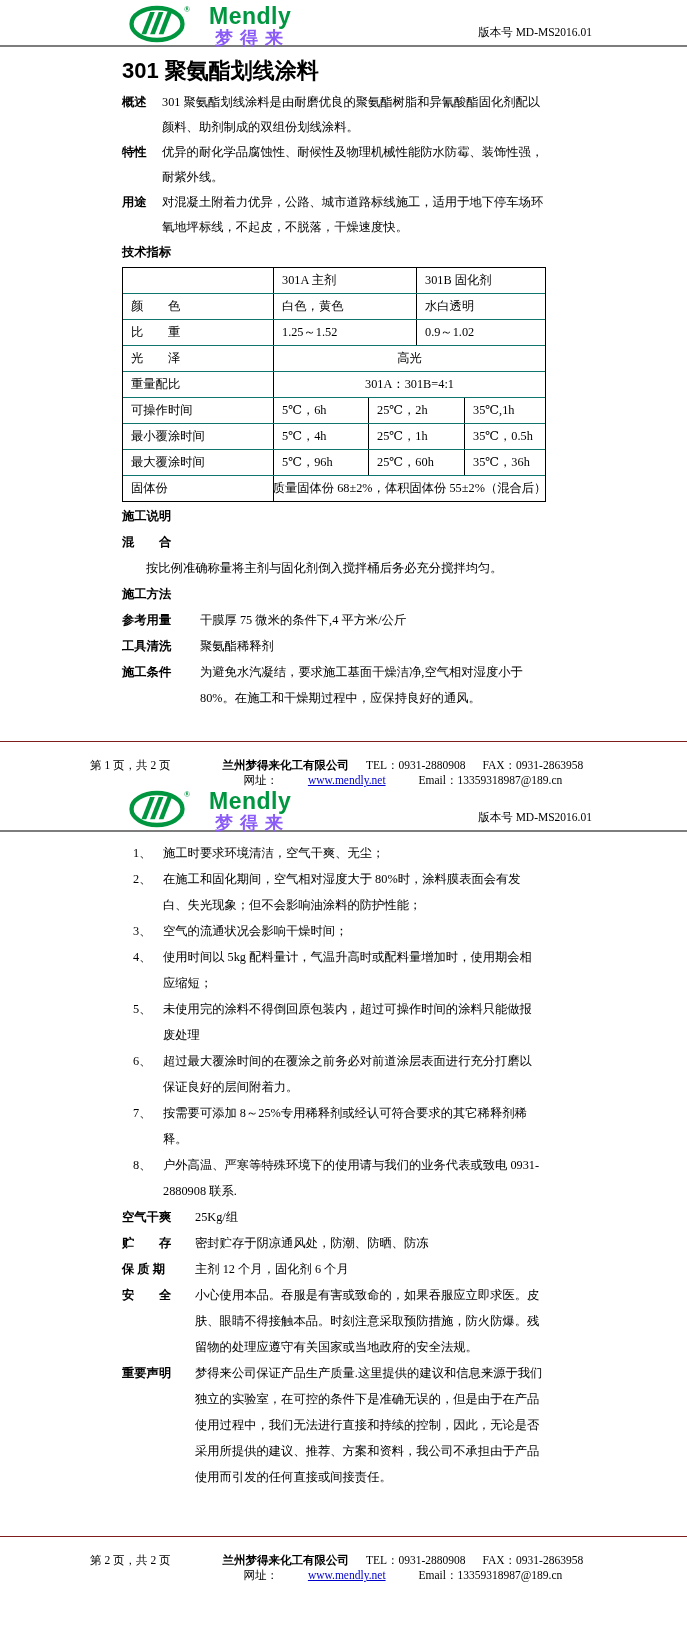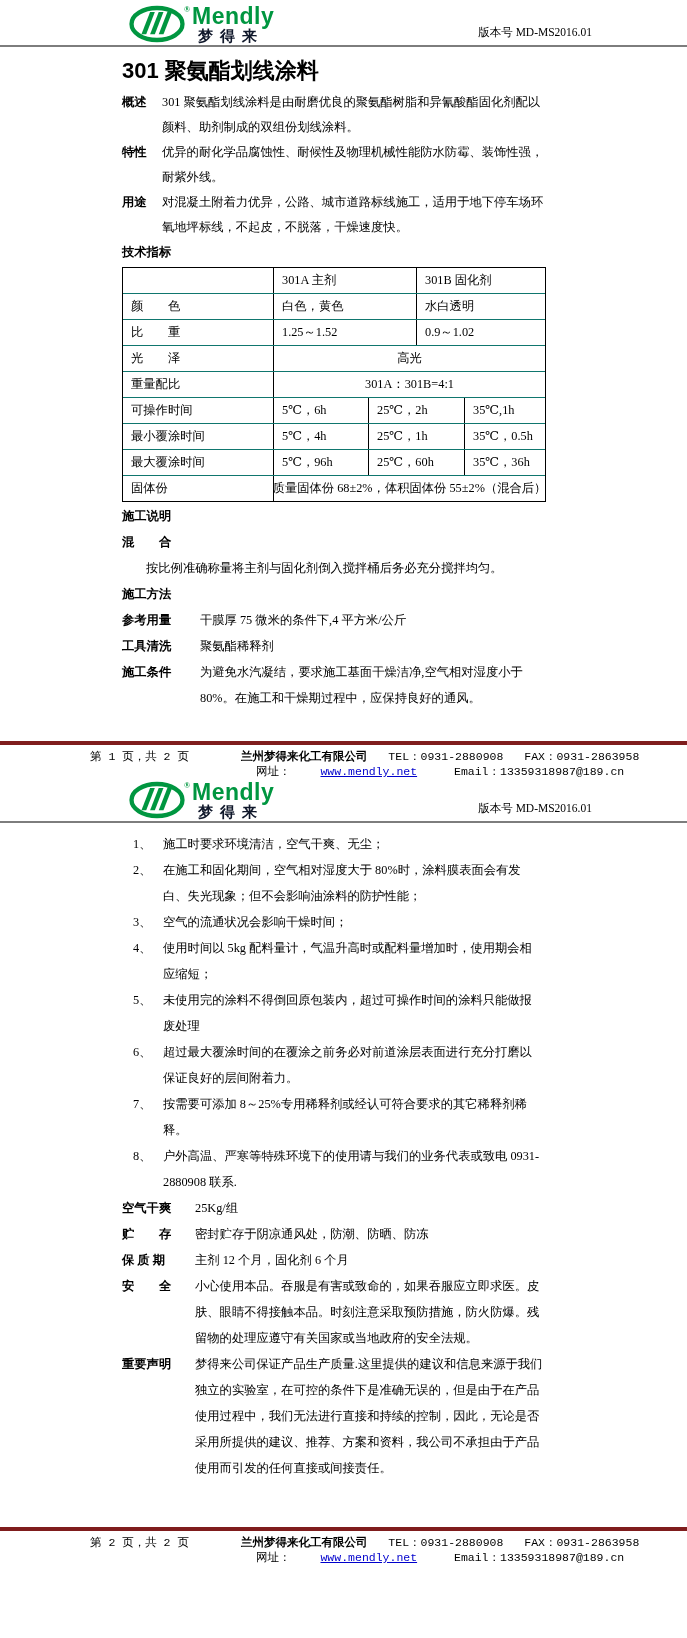--- a/index.html
+++ b/index.html
@@ -13,27 +13,27 @@
 
   
   .pg-header{
     height:47px;box-sizing:border-box;
     border-bottom:2px solid #7d7d7d;
     display:flex;justify-content:space-between;align-items:flex-start;
   }
   .logo{display:flex;margin-left:128px;margin-top:5px;align-items:flex-start;}
   .logo-mark{width:58px;height:38px;display:block;}
   .logo-reg{color:#009640;font-size:8px;font-weight:bold;margin-left:-2px;line-height:10px;}
-  .logo-text{margin-left:2px;line-height:1;}
+  .logo-text{margin-left:19px;line-height:1;}
   .logo-en{
     font-family:"Liberation Sans","DejaVu Sans",sans-serif;
     font-weight:800;font-size:23px;color:#009640;letter-spacing:0.5px;
   }
   .logo-cn{
-    font-weight:bold;font-size:15px;color:#0f172a;letter-spacing:7px;
+    font-weight:bold;font-size:18px;color:#8b5cf6;letter-spacing:7px;
     margin-top:1px;margin-left:6px;
   }
   .version{align-self:flex-end;margin-bottom:5px;margin-right:95px;font-size:11.5px;}
 
   
   .title{
     font-family:"Liberation Sans","DejaVu Sans",sans-serif;
     font-weight:bold;font-size:22px;line-height:27px;
     margin:10px 0 6px 122px;
   }
@@ -61,21 +61,21 @@
   .c-3{flex:1;}
 
   .mix{line-height:26px;}
   .mix-label{font-weight:bold;}
   .mix-line1{margin-left:24px;white-space:nowrap;}
   .citem{display:flex;line-height:26px;}
   .citem-label{width:78px;flex-shrink:0;font-weight:bold;}
   .citem-text{flex:1;}
 
   
-  .pg-footer{border-top:4px solid #7f1d1d;padding-top:4px;font-family:Liberation Mono, monospace;}
+  .pg-footer{border-top:1px solid #7f1d1d;padding-top:16px;}
   .frow{display:flex;align-items:flex-start;font-size:11.5px;line-height:15px;}
   .fpage{margin-left:90px;white-space:nowrap;}
   .fcompany{margin-left:52px;text-align:center;}
   .fline1 .fname{font-weight:bold;}
   .fline1 span{margin-right:14px;}
   .fline1 span:last-child{margin-right:0;}
   .fline2 span{margin-right:30px;}
   .fline2 span:last-child{margin-right:0;}
   a.weblink{color:#0000cc;text-decoration:underline;}
 

